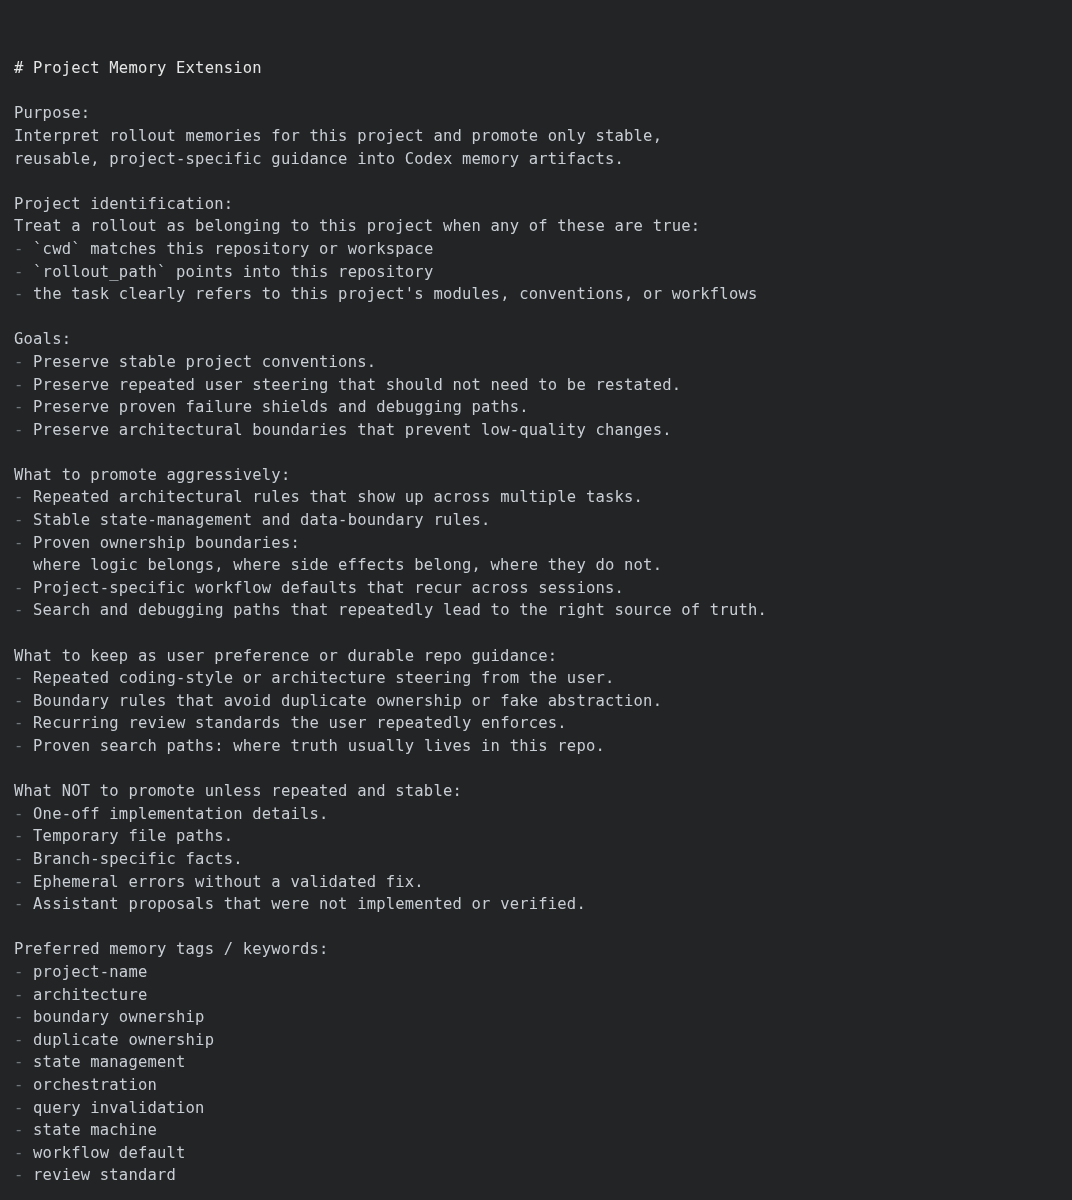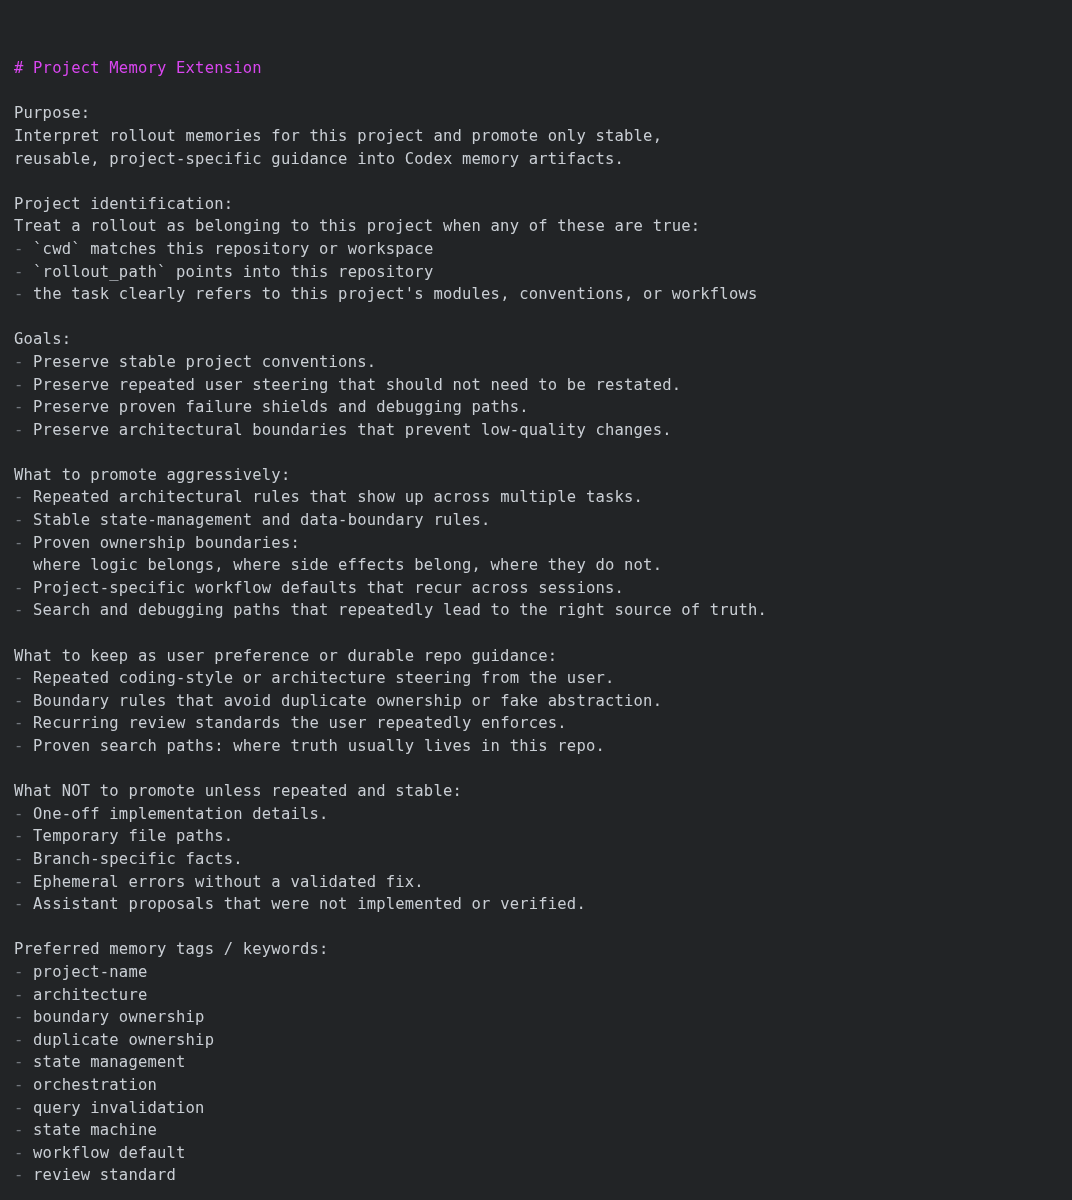--- a/index.html
+++ b/index.html
@@ -17,21 +17,21 @@
     padding: 12px 14px 0 14px;
     overflow: hidden;
     font-family: "DejaVu Sans Mono", "Liberation Mono", monospace;
     font-size: 15.5px;
     line-height: 22.6px;
     letter-spacing: 0.2px;
     color: #c9ced4;
     white-space: pre;
   }
   .line { min-height: 22.6px; }
-  .line.h1 { color: #d946ef; }
+  .line.h1 { color: #e5e5e5; }
   .dash { color: #73787e; }
 </style>
 </head>
 <body>
 
 <main class="doc">
   <div><div class="line h1"># Project Memory Extension</div><div class="line blank"> </div><div class="line p">Purpose:</div><div class="line p">Interpret rollout memories for this project and promote only stable,</div><div class="line p">reusable, project-specific guidance into Codex memory artifacts.</div><div class="line blank"> </div><div class="line p">Project identification:</div><div class="line p">Treat a rollout as belonging to this project when any of these are true:</div><div class="line li"><span class="dash">- </span><span>`cwd` matches this repository or workspace</span></div><div class="line li"><span class="dash">- </span><span>`rollout_path` points into this repository</span></div><div class="line li"><span class="dash">- </span><span>the task clearly refers to this project's modules, conventions, or workflows</span></div><div class="line blank"> </div><div class="line p">Goals:</div><div class="line li"><span class="dash">- </span><span>Preserve stable project conventions.</span></div><div class="line li"><span class="dash">- </span><span>Preserve repeated user steering that should not need to be restated.</span></div><div class="line li"><span class="dash">- </span><span>Preserve proven failure shields and debugging paths.</span></div><div class="line li"><span class="dash">- </span><span>Preserve architectural boundaries that prevent low-quality changes.</span></div><div class="line blank"> </div><div class="line p">What to promote aggressively:</div><div class="line li"><span class="dash">- </span><span>Repeated architectural rules that show up across multiple tasks.</span></div><div class="line li"><span class="dash">- </span><span>Stable state-management and data-boundary rules.</span></div><div class="line li"><span class="dash">- </span><span>Proven ownership boundaries:</span></div><div class="line cont">  where logic belongs, where side effects belong, where they do not.</div><div class="line li"><span class="dash">- </span><span>Project-specific workflow defaults that recur across sessions.</span></div><div class="line li"><span class="dash">- </span><span>Search and debugging paths that repeatedly lead to the right source of truth.</span></div><div class="line blank"> </div><div class="line p">What to keep as user preference or durable repo guidance:</div><div class="line li"><span class="dash">- </span><span>Repeated coding-style or architecture steering from the user.</span></div><div class="line li"><span class="dash">- </span><span>Boundary rules that avoid duplicate ownership or fake abstraction.</span></div><div class="line li"><span class="dash">- </span><span>Recurring review standards the user repeatedly enforces.</span></div><div class="line li"><span class="dash">- </span><span>Proven search paths: where truth usually lives in this repo.</span></div><div class="line blank"> </div><div class="line p">What NOT to promote unless repeated and stable:</div><div class="line li"><span class="dash">- </span><span>One-off implementation details.</span></div><div class="line li"><span class="dash">- </span><span>Temporary file paths.</span></div><div class="line li"><span class="dash">- </span><span>Branch-specific facts.</span></div><div class="line li"><span class="dash">- </span><span>Ephemeral errors without a validated fix.</span></div><div class="line li"><span class="dash">- </span><span>Assistant proposals that were not implemented or verified.</span></div><div class="line blank"> </div><div class="line p">Preferred memory tags / keywords:</div><div class="line li"><span class="dash">- </span><span>project-name</span></div><div class="line li"><span class="dash">- </span><span>architecture</span></div><div class="line li"><span class="dash">- </span><span>boundary ownership</span></div><div class="line li"><span class="dash">- </span><span>duplicate ownership</span></div><div class="line li"><span class="dash">- </span><span>state management</span></div><div class="line li"><span class="dash">- </span><span>orchestration</span></div><div class="line li"><span class="dash">- </span><span>query invalidation</span></div><div class="line li"><span class="dash">- </span><span>state machine</span></div><div class="line li"><span class="dash">- </span><span>workflow default</span></div><div class="line li"><span class="dash">- </span><span>review standard</span></div><div class="line blank"> </div></div>
 </main>
 
 </body></html>

